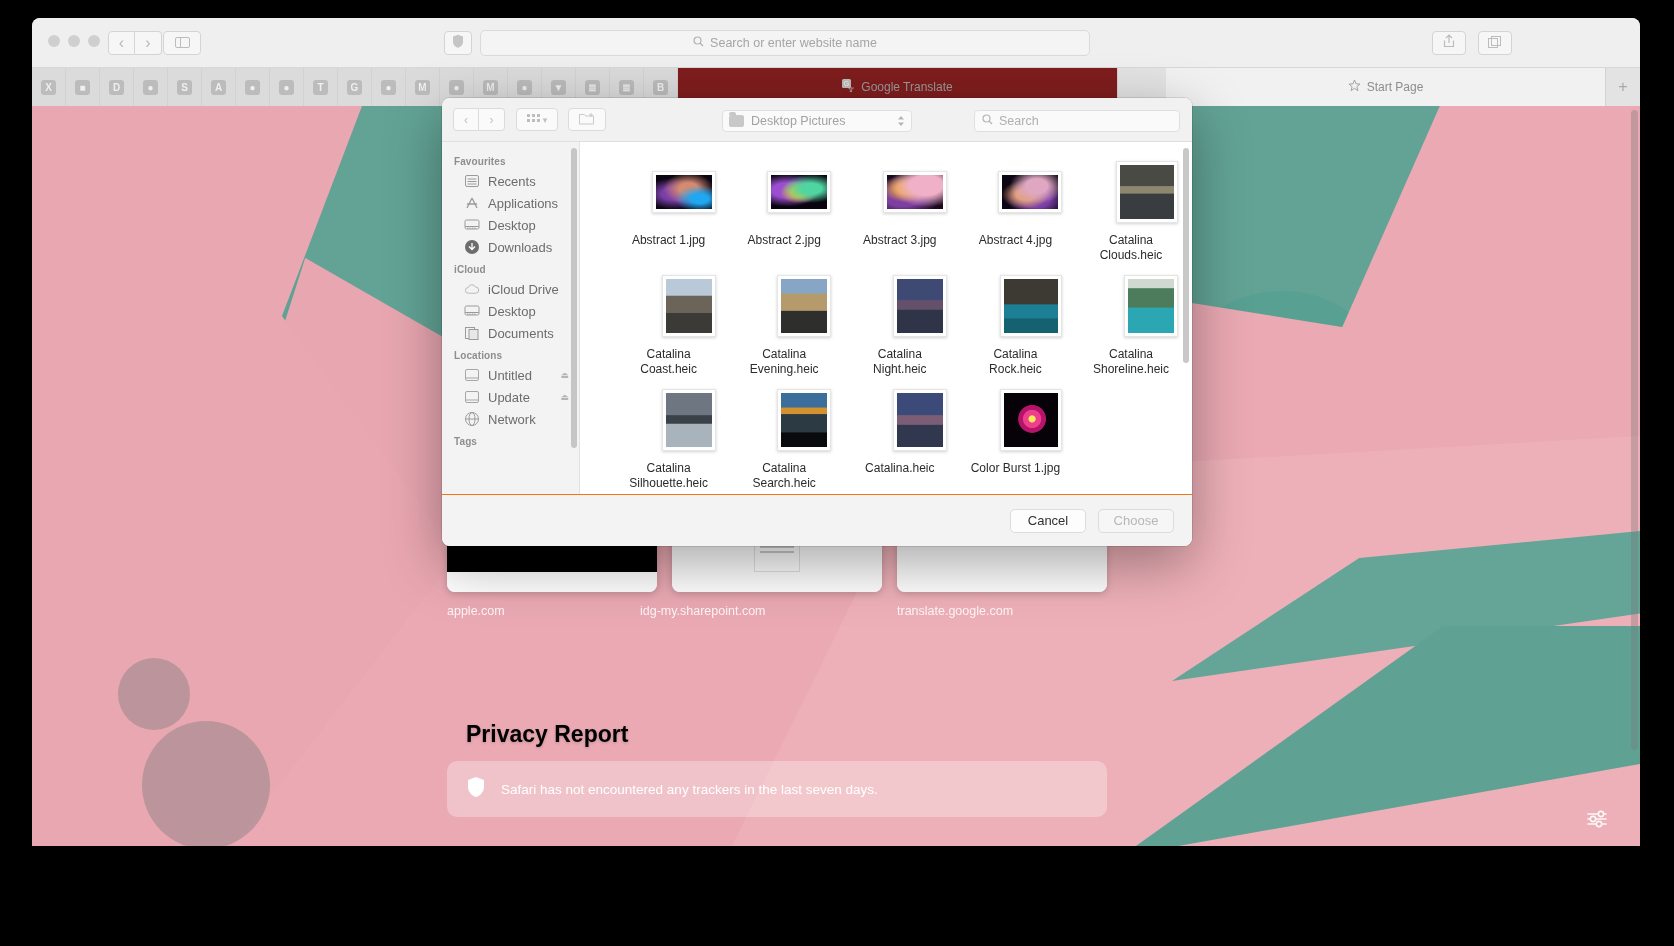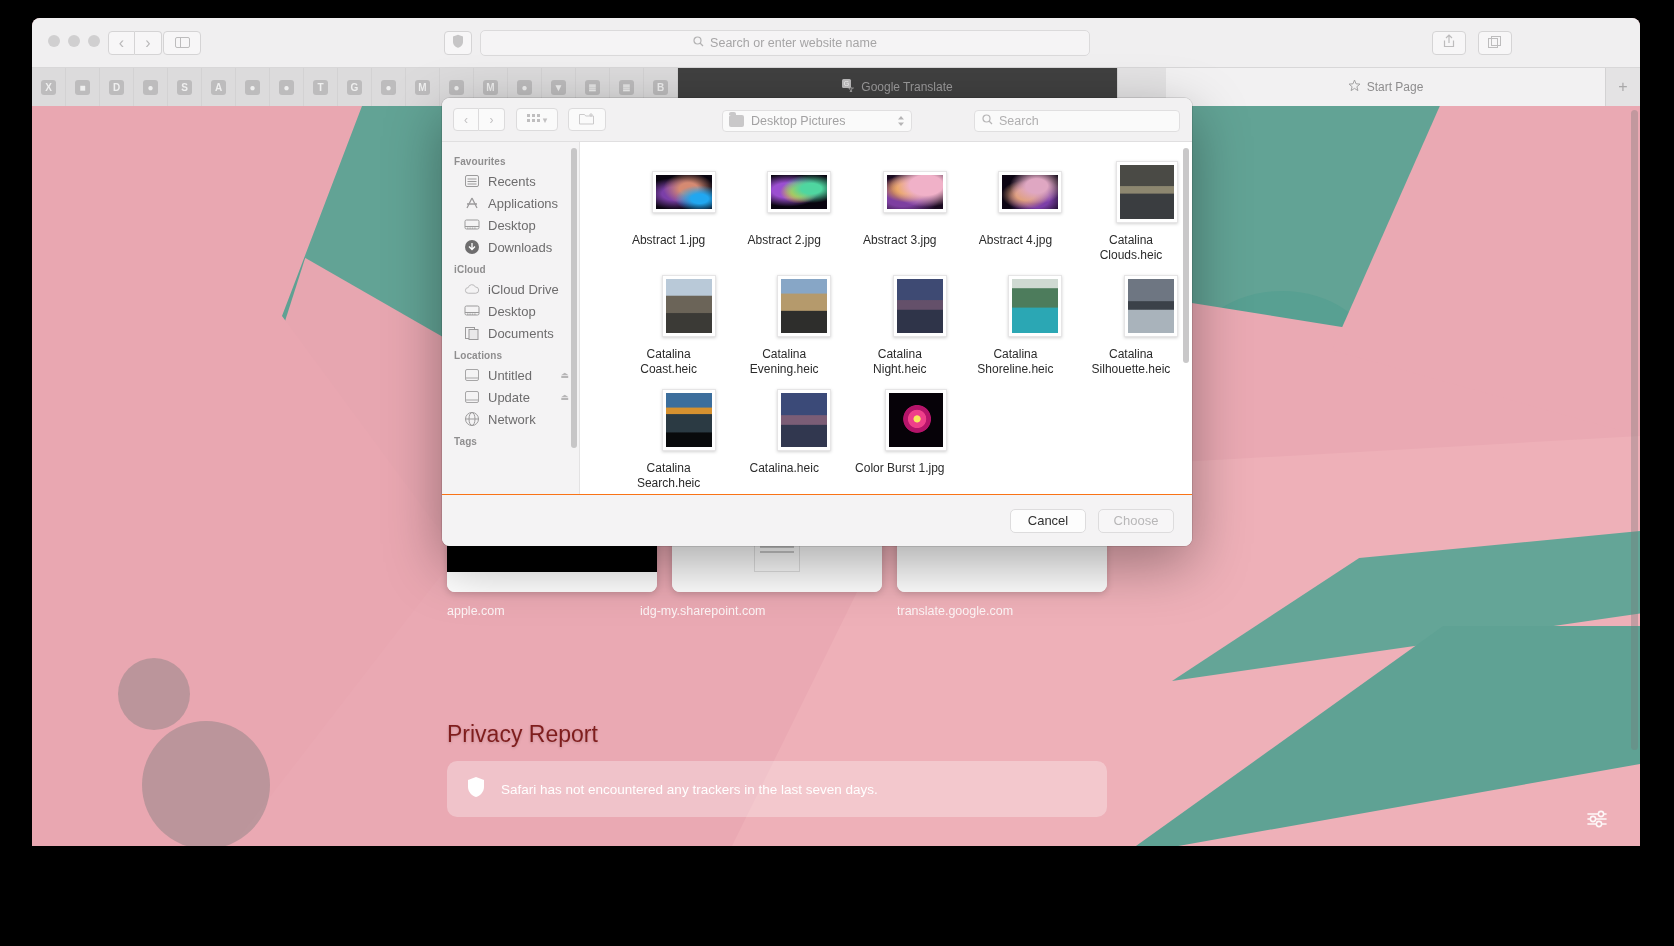--- a/index.html
+++ b/index.html
@@ -144,21 +144,21 @@
   }
   .tab-fav .glyph {
     width: 15px; height: 15px; border-radius: 3px;
     background: #bdbcbd; color: #efefef;
     font-size: 10px; display: flex; align-items: center; justify-content: center;
     font-weight: bold;
   }
   .tab-wide {
     flex: 1; border-right: 1px solid #d3d2d3;
     display: flex; align-items: center; justify-content: center; gap: 6px;
-    background: #404040; color: #9a999a; font-size: 12px;
+    background: #7f1d1d; color: #9a999a; font-size: 12px;
   }
   .tab-wide.active { background: #f2f1f2; color: #8e8d8e; margin-left: 48px; }
   .tab-new { width: 34px; display: flex; align-items: center; justify-content: center;
     color: #a9a8a9; font-size: 16px; background: #e4e3e4; }
 
   
   #page-scrollbar {
     position: absolute; right: 2px; top: 92px; width: 7px; height: 730px;
   }
   #page-scrollbar .thumb {
@@ -180,22 +180,22 @@
   .fav-dark { position: absolute; left:0; top:0; right:0; height: 66px; background: #000; }
   .fav-white { position: absolute; left:0; top:0; right:0; bottom:0; background:#fff; }
   .fav-doc {
     position: absolute; left: 50%; top: 8px; transform: translateX(-50%);
     width: 46px; height: 58px; background: #fff; border: 1px solid #e2e2e2;
   }
   .fav-doc .ln { height: 2px; margin: 3px 5px; background: #c9c9c9; }
   .fav-doc .blue { height: 8px; margin: 4px 5px; background: #2f6fd0; }
 
   #privacy-title {
-    position: absolute; left: 415px; top: 615px;
-    font-size: 23px; font-weight: normal; color: #7f1d1d;
+    position: absolute; left: 434px; top: 615px;
+    font-size: 23px; font-weight: bold; color: #000000;
     text-shadow: 0 1px 3px rgba(0,0,0,.18);
   }
   #privacy-card {
     position: absolute; left: 415px; top: 655px; width: 660px; height: 56px;
     background: rgba(255,255,255,.30); border-radius: 10px;
     display: flex; align-items: center; gap: 16px; padding-left: 20px;
   }
   #privacy-card .txt { font-size: 13.5px; color: #fff; }
 
   #settings-fab {
@@ -822,20 +822,28 @@
                 <div class="file-thumb-wrap">
                   <div class="file-thumb">
                     <div class="img t-night"></div>
                   </div>
                 </div>
                 <div class="file-name">Catalina Night.heic</div>
               </div>
               <div class="file-cell">
                 <div class="file-thumb-wrap">
                   <div class="file-thumb">
+                    <div class="img t-rock"></div>
+                  </div>
+                </div>
+                <div class="file-name">Catalina Rock.heic</div>
+              </div>
+              <div class="file-cell">
+                <div class="file-thumb-wrap">
+                  <div class="file-thumb">
                     <div class="img t-shoreline"></div>
                   </div>
                 </div>
                 <div class="file-name">Catalina Shoreline.heic</div>
               </div>
               <div class="file-cell">
                 <div class="file-thumb-wrap">
                   <div class="file-thumb">
                     <div class="img t-silhouette"></div>
                   </div>

